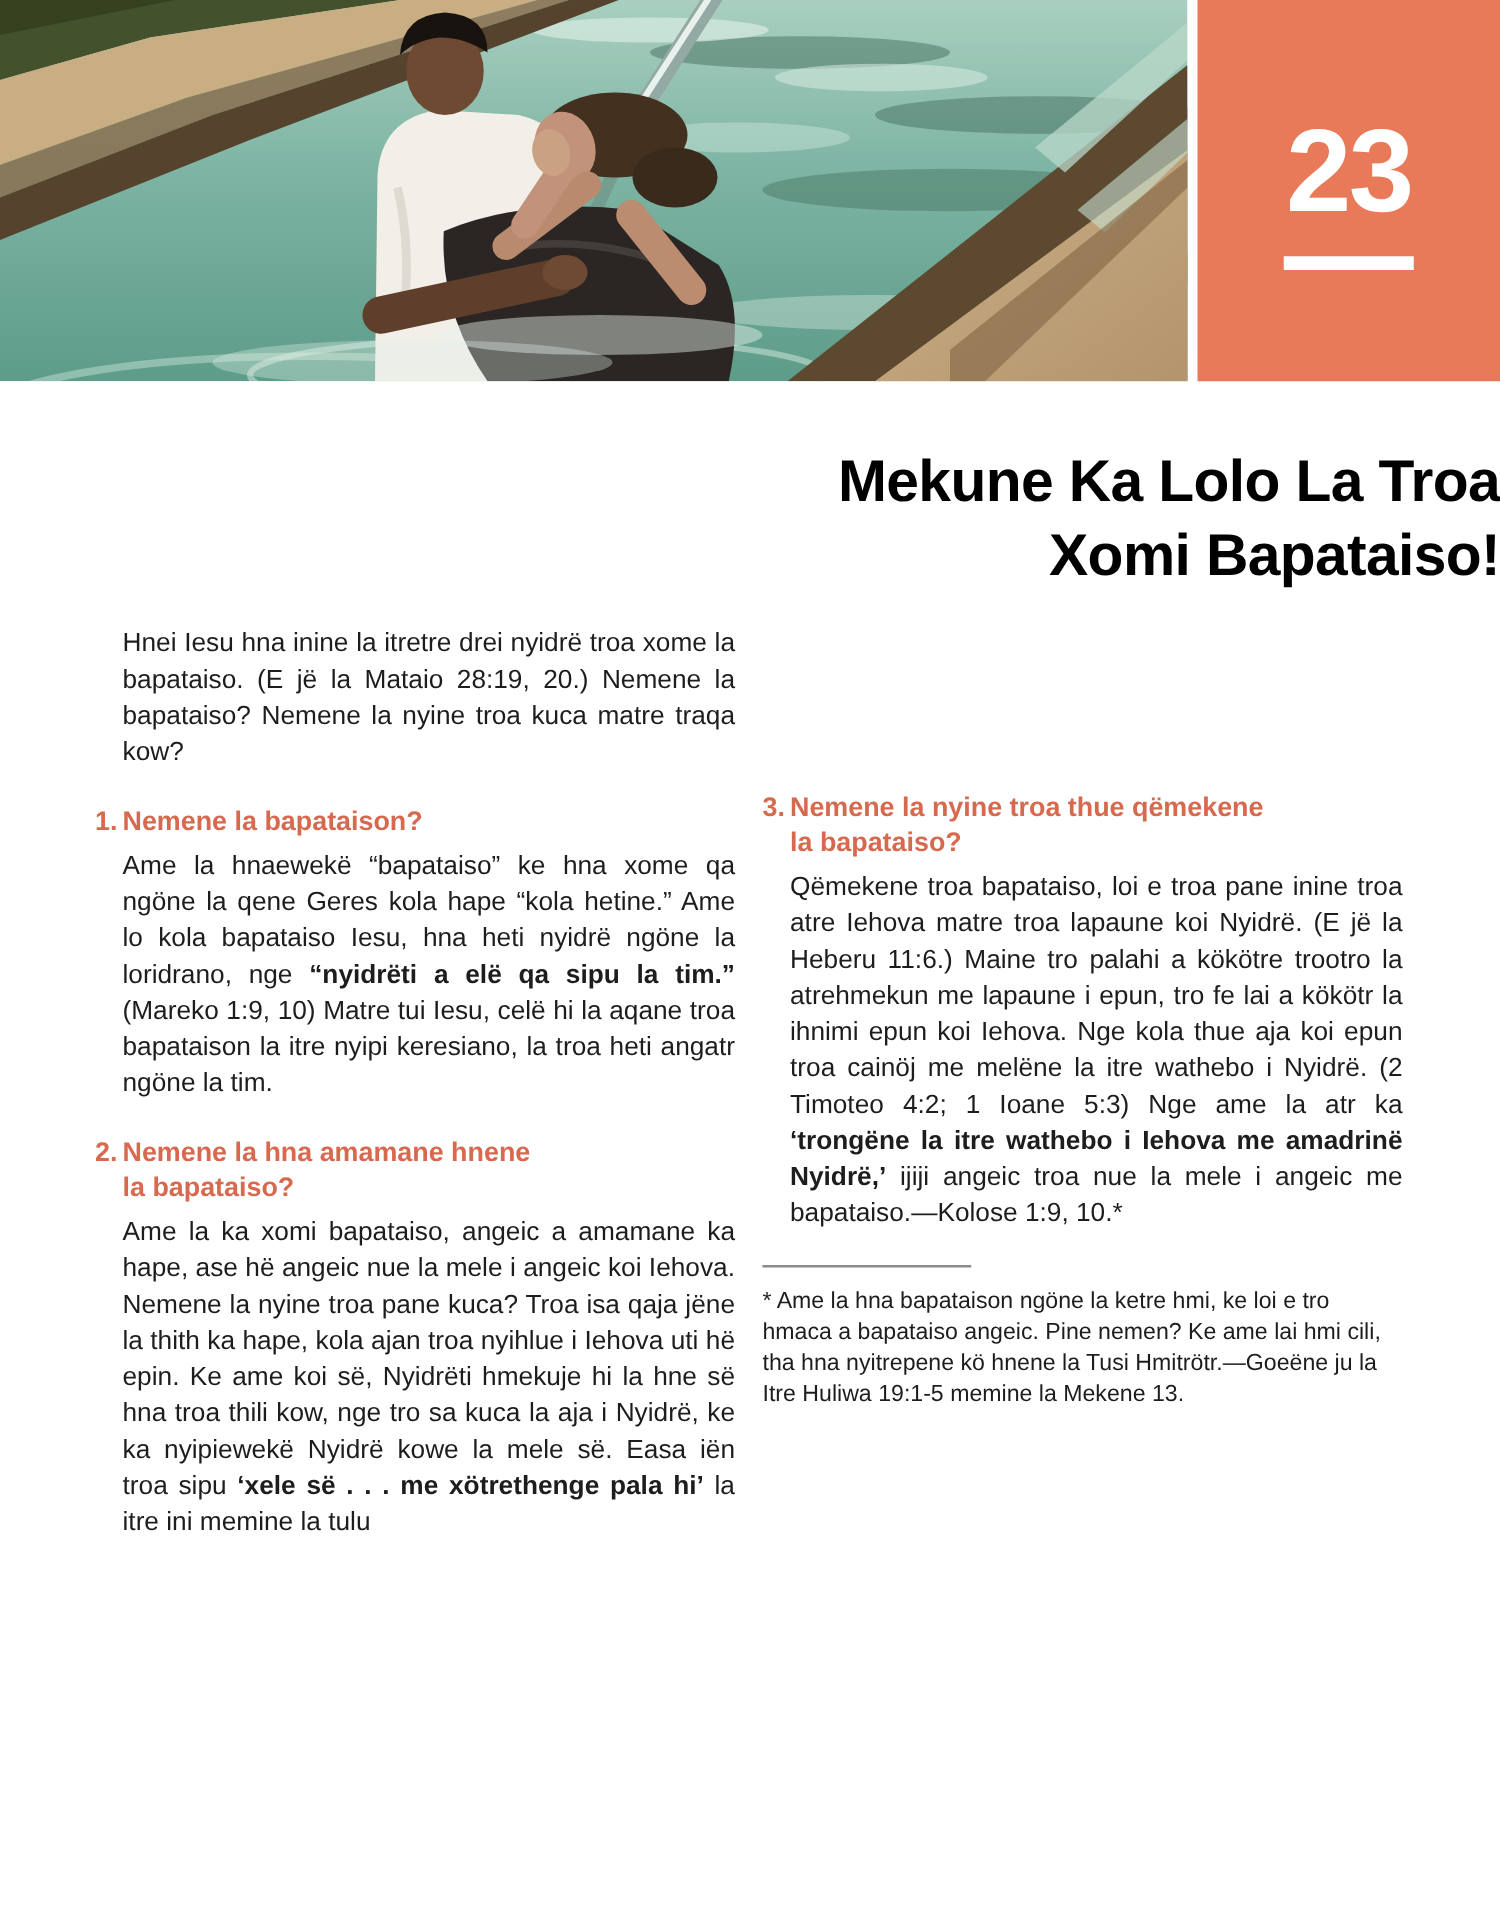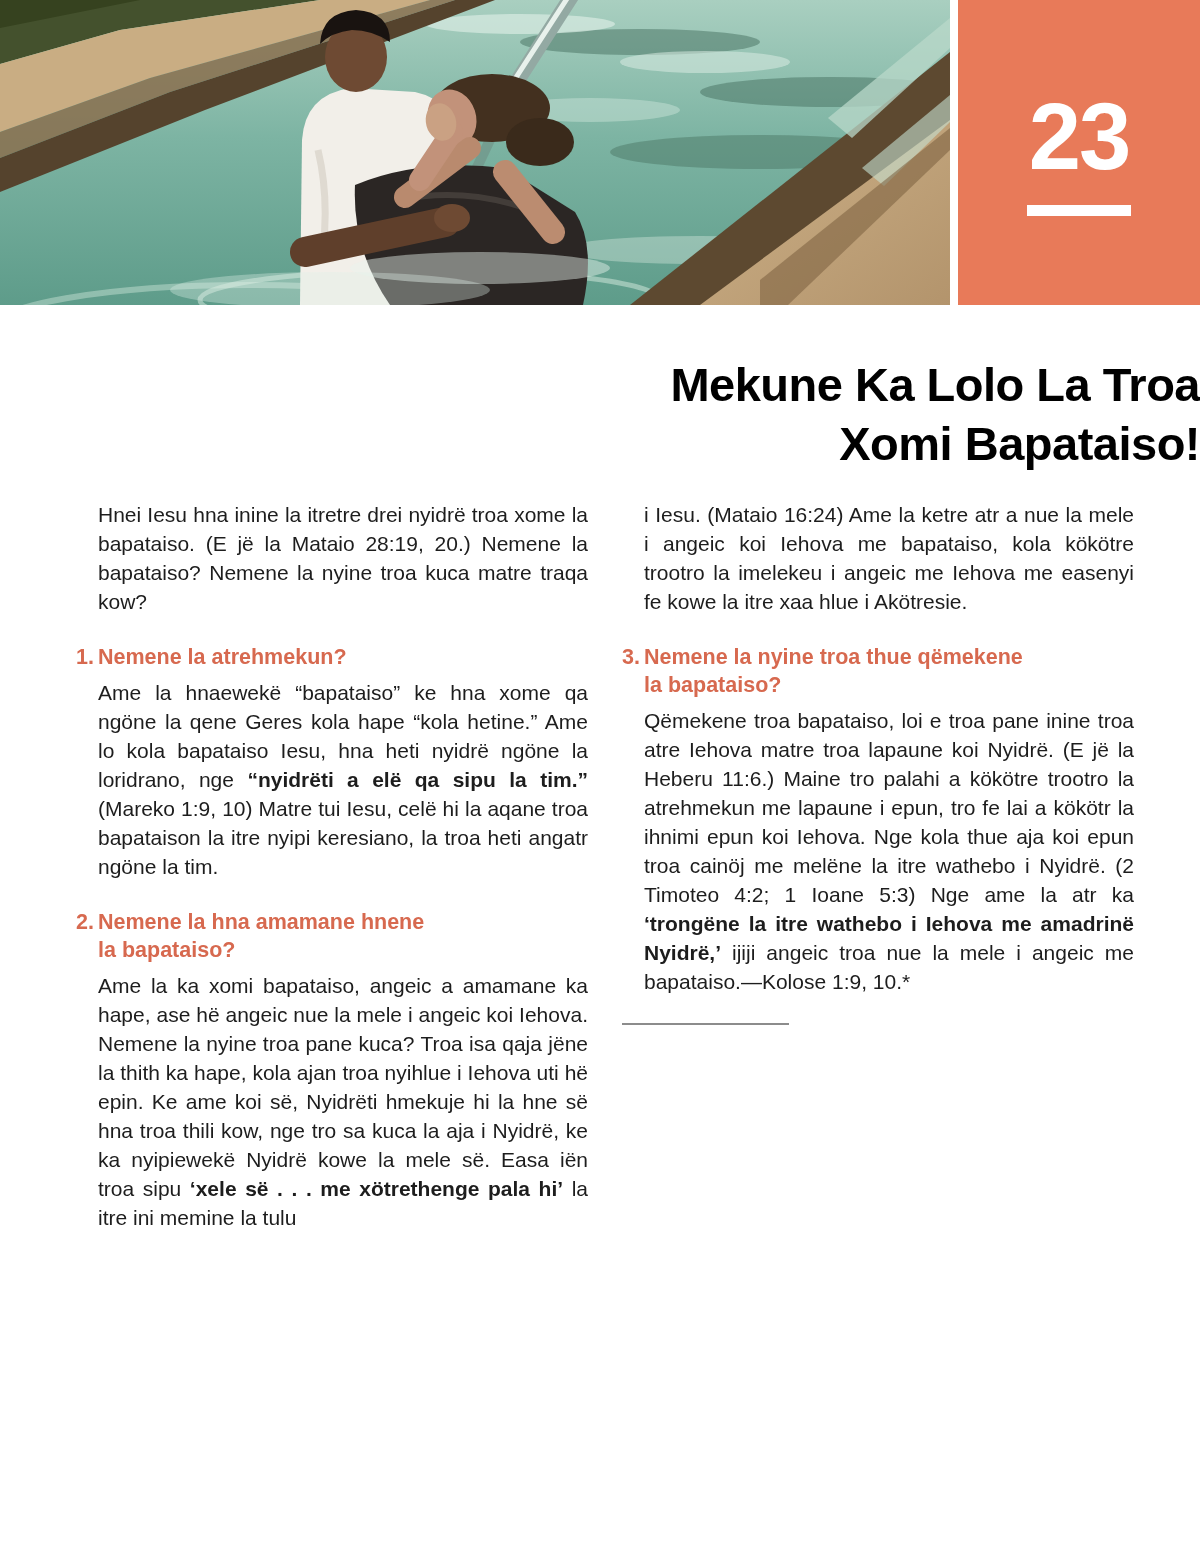--- a/index.html
+++ b/index.html
@@ -30,21 +30,21 @@
     color:#fff;font-size:94px;font-weight:700;line-height:1;letter-spacing:-2px;
   }
   .lesson-underline{width:104px;height:11px;background:#fff;margin-top:21px;}
   
   .title{
     margin:50px 0 0 72px;
     font-size:47px;line-height:59px;font-weight:700;color:#000;
     letter-spacing:-0.5px;white-space:pre-line;text-align:right;
   }
   
-  .columns{display:flex;gap:34px;margin:27px 0 0 76px;width:1058px;}
+  .columns{display:flex;gap:22px;margin:27px 0 0 76px;width:1058px;align-items:center;}
   .col{width:512px;flex:none;}
   .para{
     margin:0 0 27px 0;padding-left:22px;
     font-size:21px;line-height:29px;text-align:justify;color:var(--ink);
   }
   .para .b{font-weight:700;}
   .qhead{
     display:flex;margin:0 0 7px 0;
     color:var(--heading);font-weight:700;font-size:21.5px;line-height:28px;
   }
@@ -152,39 +152,39 @@
   <h1 class="title">Mekune Ka Lolo La Troa
 Xomi Bapataiso!</h1>
 
   <main class="columns">
 
     <section class="col">
       <p class="para"><span>Hnei Iesu hna inine la itretre drei nyidrë troa xome la bapataiso. (E jë la Mataio 28:19, 20.) Nemene la bapataiso? Nemene la nyine troa kuca matre traqa kow?</span></p>
 
       <div class="qhead">
         <span class="qnum">1.</span>
-        <span class="qtext">Nemene la atrehmekun?</span>
+        <span class="qtext">Nemene la bapataison?</span>
       </div>
       <p class="para"><span>Ame la hnaewekë “bapataiso” ke hna xome qa ngöne la qene Geres kola hape “kola hetine.” Ame lo kola bapataiso Iesu, hna heti nyidrë ngöne la loridrano, nge </span><span class="b">“nyidrëti a elë qa sipu la tim.”</span><span> (Mareko 1:9, 10) Matre tui Iesu, celë hi la aqane troa bapataison la itre nyipi keresiano, la troa heti angatr ngöne la tim.</span></p>
 
       <div class="qhead">
         <span class="qnum">2.</span>
         <span class="qtext">Nemene la hna amamane hnene
 la bapataiso?</span>
       </div>
       <p class="para"><span>Ame la ka xomi bapataiso, angeic a amamane ka hape, ase hë angeic nue la mele i angeic koi Iehova. Nemene la nyine troa pane kuca? Troa isa qaja jëne la thith ka hape, kola ajan troa nyihlue i Iehova uti hë epin. Ke ame koi së, Nyidrëti hmekuje hi la hne së hna troa thili kow, nge tro sa kuca la aja i Nyidrë, ke ka nyipiewekë Nyidrë kowe la mele së. Easa iën troa sipu </span><span class="b">‘xele së . . . me xötrethenge pala hi’</span><span> la itre ini memine la tulu</span></p>
     </section>
 
     <section class="col">
-      <p class="para"><span>i Iesu. (Mataio 16:24) Ame la ketre atr a nue la mele i angeic koi Iehova me bapataiso, kola kökötre trootro la imelekeu i angeic me Iehova me easenyi fe kowe la itre xaa hlue i Akötresie.</span></p>
 
       <div class="qhead">
         <span class="qnum">3.</span>
         <span class="qtext">Nemene la nyine troa thue qëmekene
 la bapataiso?</span>
       </div>
       <p class="para"><span>Qëmekene troa bapataiso, loi e troa pane inine troa atre Iehova matre troa lapaune koi Nyidrë. (E jë la Heberu 11:6.) Maine tro palahi a kökötre trootro la atrehmekun me lapaune i epun, tro fe lai a kökötr la ihnimi epun koi Iehova. Nge kola thue aja koi epun troa cainöj me melëne la itre wathebo i Nyidrë. (2 Timoteo 4:2; 1 Ioane 5:3) Nge ame la atr ka </span><span class="b">‘trongëne la itre wathebo i Iehova me amadrinë Nyidrë,’</span><span> ijiji angeic troa nue la mele i angeic me bapataiso.—Kolose 1:9, 10.*</span></p>
 
       <div class="footnote-rule"></div>
+      <p class="footnote"><span>* Ame la hna bapataison ngöne la ketre hmi, ke loi e tro hmaca a bapataiso angeic. Pine nemen? Ke ame lai hmi cili, tha hna nyitrepene kö hnene la Tusi Hmitrötr.—Goeëne ju la Itre Huliwa 19:1-5 memine la Mekene 13.</span></p>
     </section>
 
   </main>
 </div>
 
 </body></html>

